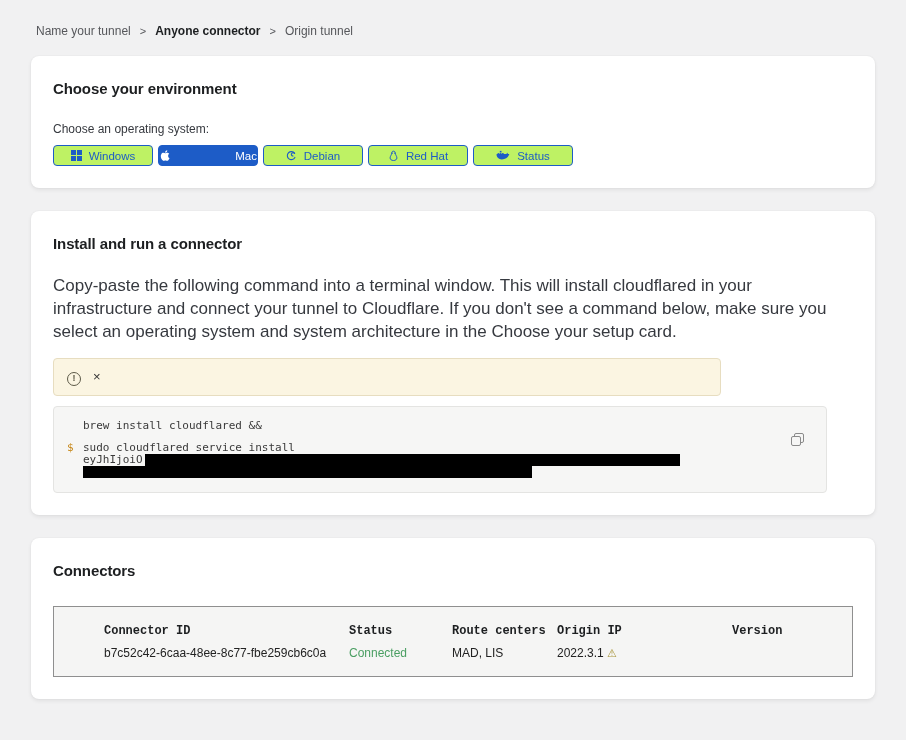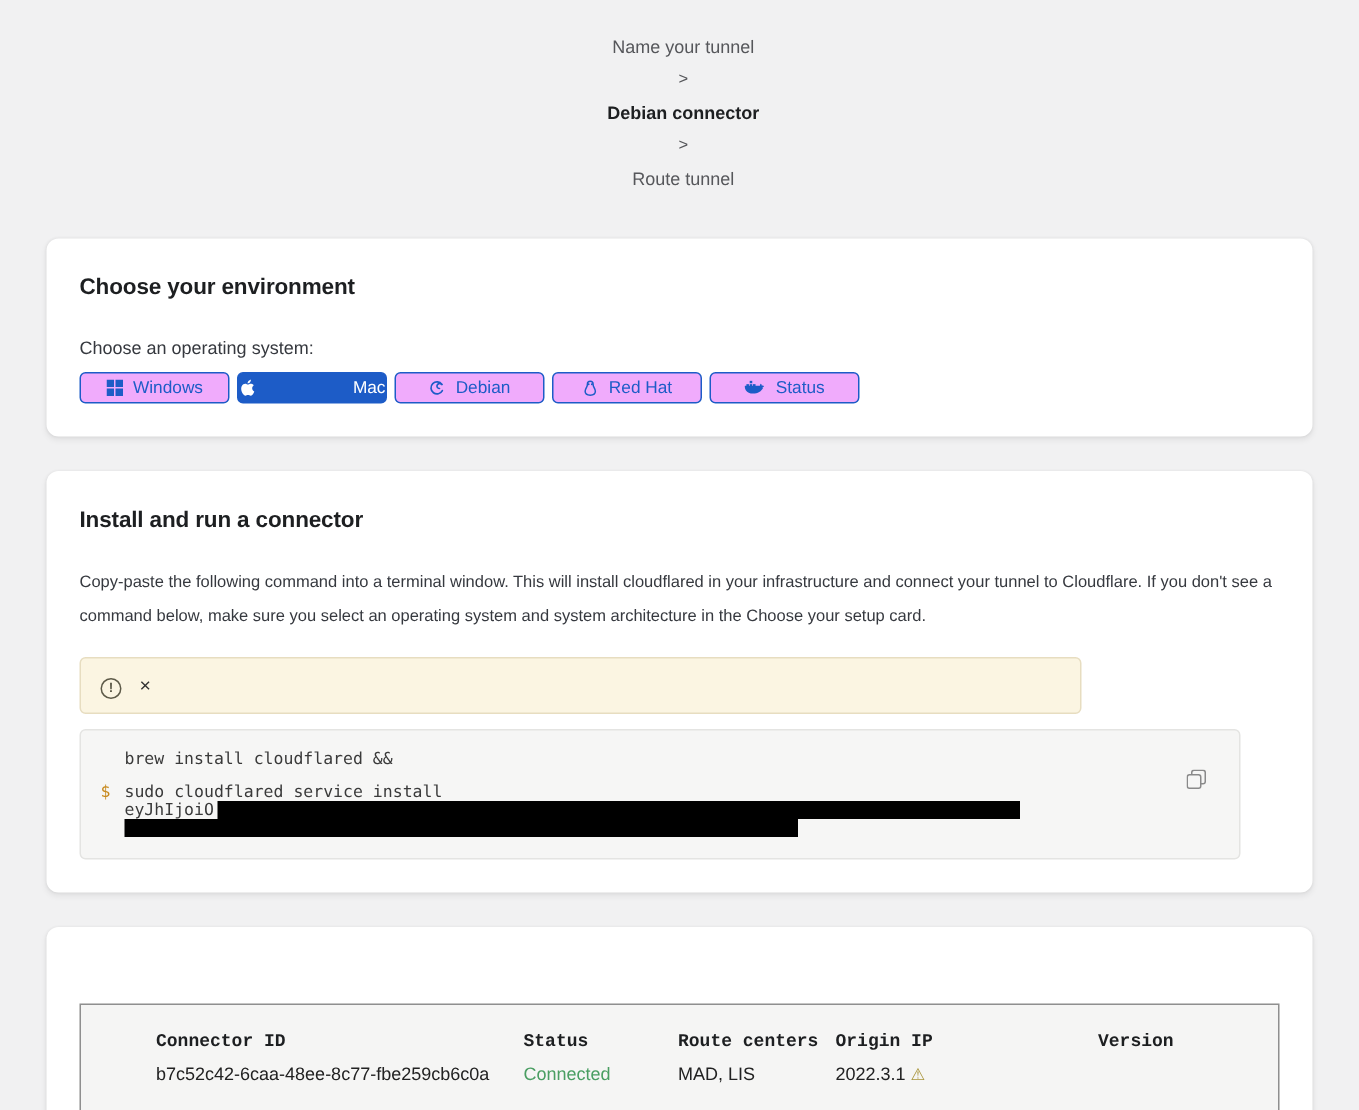--- a/index.html
+++ b/index.html
@@ -6,21 +6,21 @@
   html, body { width: 906px; height: 740px; }
   body {
     background: var(--page-bg, #f1f1f2);
     font-family: "Liberation Sans", sans-serif;
     color: #222;
     overflow: hidden;
   }
   .page { padding: 24px 31px 0 31px; }
 
   
-  .breadcrumb { font-size: 12px; color: #56575b; margin-left: 5px; margin-bottom: 33px; display: flex; align-items: center; gap: 9px; flex-direction: column; }
+  .breadcrumb { font-size: 12px; color: #56575b; margin-left: 5px; margin-bottom: 18px; display: flex; align-items: center; gap: 9px; }
   .crumb { cursor: pointer; }
   .crumb.active { font-weight: bold; color: #1d1f21; }
   .crumb-sep { color: #56575b; font-size: 11px; }
 
   
   .card {
     background: #ffffff;
     border-radius: 8px;
     box-shadow: 0 0 2px rgba(0,0,0,0.06), 0 2px 4px rgba(0,0,0,0.07);
     padding: 24px 22px 22px 22px;
@@ -29,32 +29,32 @@
   }
   .card-title { font-size: 15px; font-weight: bold; color: #1d1f21; letter-spacing: -0.1px; }
 
   
   .os-label { font-size: 12px; color: #36393f; margin-top: 25px; margin-bottom: 9px; }
   .os-row { display: flex; gap: 5px; }
   .os-btn {
     width: 100px; height: 21px;
     border: 1px solid var(--accent-blue, #1d5cc7);
     border-radius: 4px;
-    background: #f0abfc;
+    background: #bef264;
     color: var(--accent-blue, #1d5cc7);
     font-size: 11.5px;
     font-family: "Liberation Sans", sans-serif;
     display: flex; align-items: center; justify-content: center; gap: 7px;
     cursor: pointer;
   }
   .os-btn.selected { background: var(--accent-blue, #1d5cc7); color: #ffffff; justify-content: space-between; }
   .os-btn svg { display: block; }
 
   
-  .desc { font-size: 11px; color: #36393f; line-height: 23px; margin-top: 22px; max-width: 800px; }
+  .desc { font-size: 17px; color: #36393f; line-height: 23px; margin-top: 22px; max-width: 800px; }
 
   .alert {
     width: 668px;
     margin-top: 15px;
     background: var(--warning-bg, #fbf5e2);
     border: 1px solid var(--warning-border, #e7ddc0);
     border-radius: 4px;
     padding: 9px 12px 9px 13px;
     display: flex; align-items: flex-start; gap: 10px;
   }
@@ -112,23 +112,23 @@
   .ver-warn { color: var(--warning-tri, #a8943a); font-size: 11px; }
 </style>
 </head>
 <body>
 
 <div class="page">
 
   <div class="breadcrumb">
     <span class="crumb">Name your tunnel</span>
     <span class="crumb-sep">&gt;</span>
-    <span class="crumb active">Debian connector</span>
+    <span class="crumb active">Anyone connector</span>
     <span class="crumb-sep">&gt;</span>
-    <span class="crumb">Route tunnel</span>
+    <span class="crumb">Origin tunnel</span>
   </div>
 
   <div class="card">
     <div class="card-title">Choose your environment</div>
     <div class="os-label">Choose an operating system:</div>
     <div class="os-row">
 
       <button class="os-btn">
         <span>
           <svg width="11" height="11" viewBox="0 0 11 11" fill="currentColor">
@@ -219,20 +219,21 @@
           <svg width="13" height="13" viewBox="0 0 13 13">
             <rect x="3.5" y="0.5" width="9" height="9" rx="1.5" fill="none" stroke="#8a8a8a"></rect>
             <rect x="0.5" y="3.5" width="9" height="9" rx="1.5" fill="#f6f6f5" stroke="#8a8a8a"></rect>
           </svg>
         </span>
       </button>
     </div>
   </div>
 
   <div class="card">
+    <div class="card-title">Connectors</div>
     <div class="conn-table">
       <div class="conn-grid head">
         <div class="cell">Connector ID</div>
         <div class="cell">Status</div>
         <div class="cell">Route centers</div>
         <div class="cell">Origin IP</div>
         <div class="cell">Version</div>
       </div>
       <div class="conn-grid row">
         <div class="cell">b7c52c42-6caa-48ee-8c77-fbe259cb6c0a</div>

